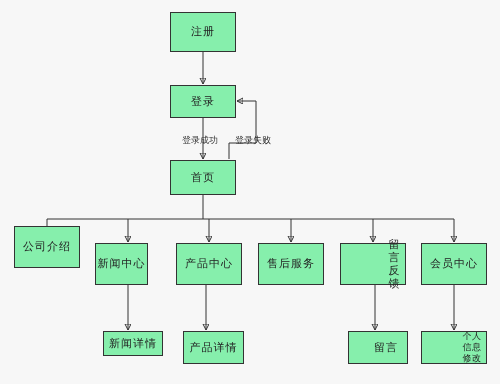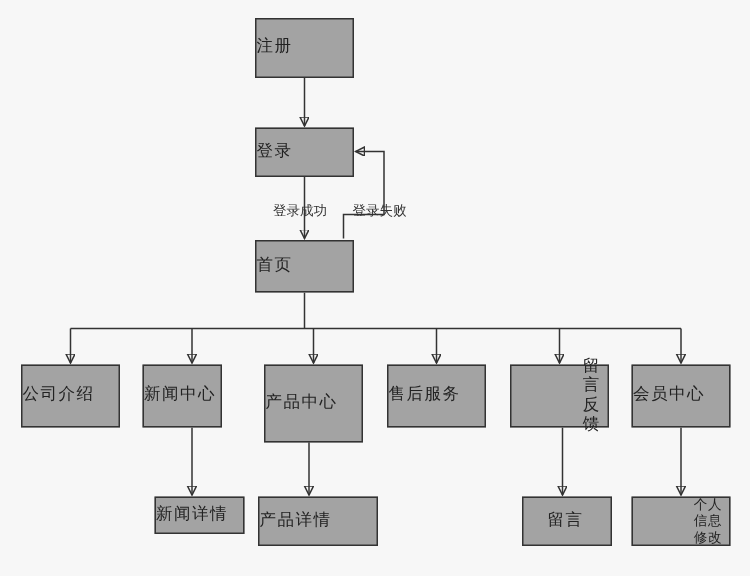--- a/index.html
+++ b/index.html
@@ -14,24 +14,25 @@
     overflow: hidden;
   }
   #diagram {
     position: relative;
     width: 500px;
     height: 384px;
   }
   .node {
     position: absolute;
     box-sizing: border-box;
-    background: #a3a3a3;
+    background: #86efac;
     border: 1px solid #333333;
     display: flex;
     align-items: center;
+    justify-content: center;
     font-size: 11px;
     color: #222222;
     letter-spacing: 1px;
     line-height: 1.2;
     text-align: center;
   }
   .edge-label {
     position: absolute;
     font-size: 9px;
     color: #333333;
@@ -90,49 +91,49 @@
   </div>
 
   <div class="node" style="left:170px; top:85px; width:66px; height:33px;">
     <span>登录</span>
   </div>
 
   <div class="node" style="left:170px; top:160px; width:66px; height:35px;">
     <span>首页</span>
   </div>
 
-  <div class="node" style="left:14px; top:243px; width:66px; height:42px;">
+  <div class="node" style="left:14px; top:226px; width:66px; height:42px;">
     <span>公司介绍</span>
   </div>
 
   <div class="node" style="left:95px; top:243px; width:53px; height:42px;">
     <span>新闻中心</span>
   </div>
 
-  <div class="node" style="left:176px; top:243px; width:66px; height:52px;">
+  <div class="node" style="left:176px; top:243px; width:66px; height:42px;">
     <span>产品中心</span>
   </div>
 
   <div class="node" style="left:258px; top:243px; width:66px; height:42px;">
     <span>售后服务</span>
   </div>
 
   <div class="node" style="left:340px; top:243px; width:66px; height:42px;padding-left:43px;">
     <span>留言反馈</span>
   </div>
 
   <div class="node" style="left:421px; top:243px; width:66px; height:42px;">
     <span>会员中心</span>
   </div>
 
   <div class="node" style="left:103px; top:331px; width:60px; height:25px;">
     <span>新闻详情</span>
   </div>
 
-  <div class="node" style="left:172px; top:331px; width:80px; height:33px;">
+  <div class="node" style="left:183px; top:331px; width:61px; height:33px;">
     <span>产品详情</span>
   </div>
 
   <div class="node" style="left:348px; top:331px; width:60px; height:33px;padding-left:16px;">
     <span>留言</span>
   </div>
 
   <div class="node" style="left:421px; top:331px; width:66px; height:33px; font-size:9px; letter-spacing:0.5px;padding-left:36px;">
     <span>个人信息修改</span>
   </div>

